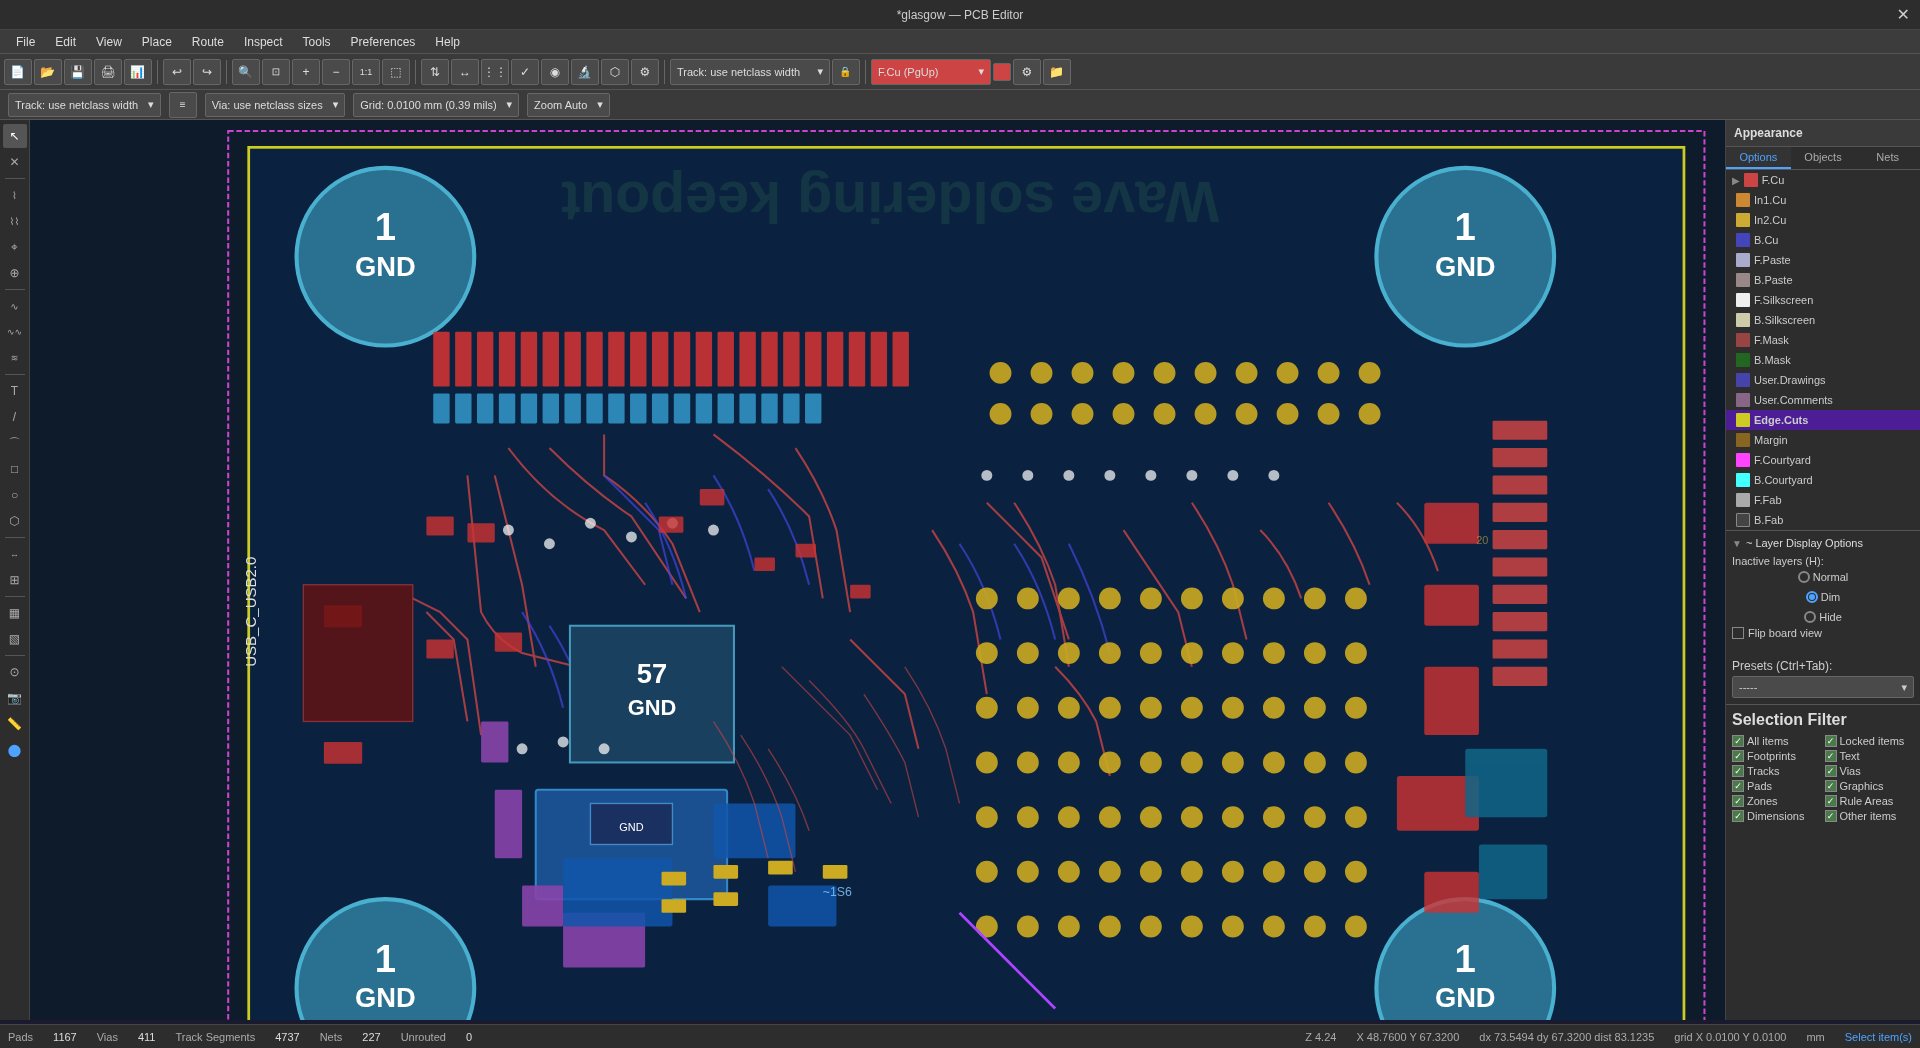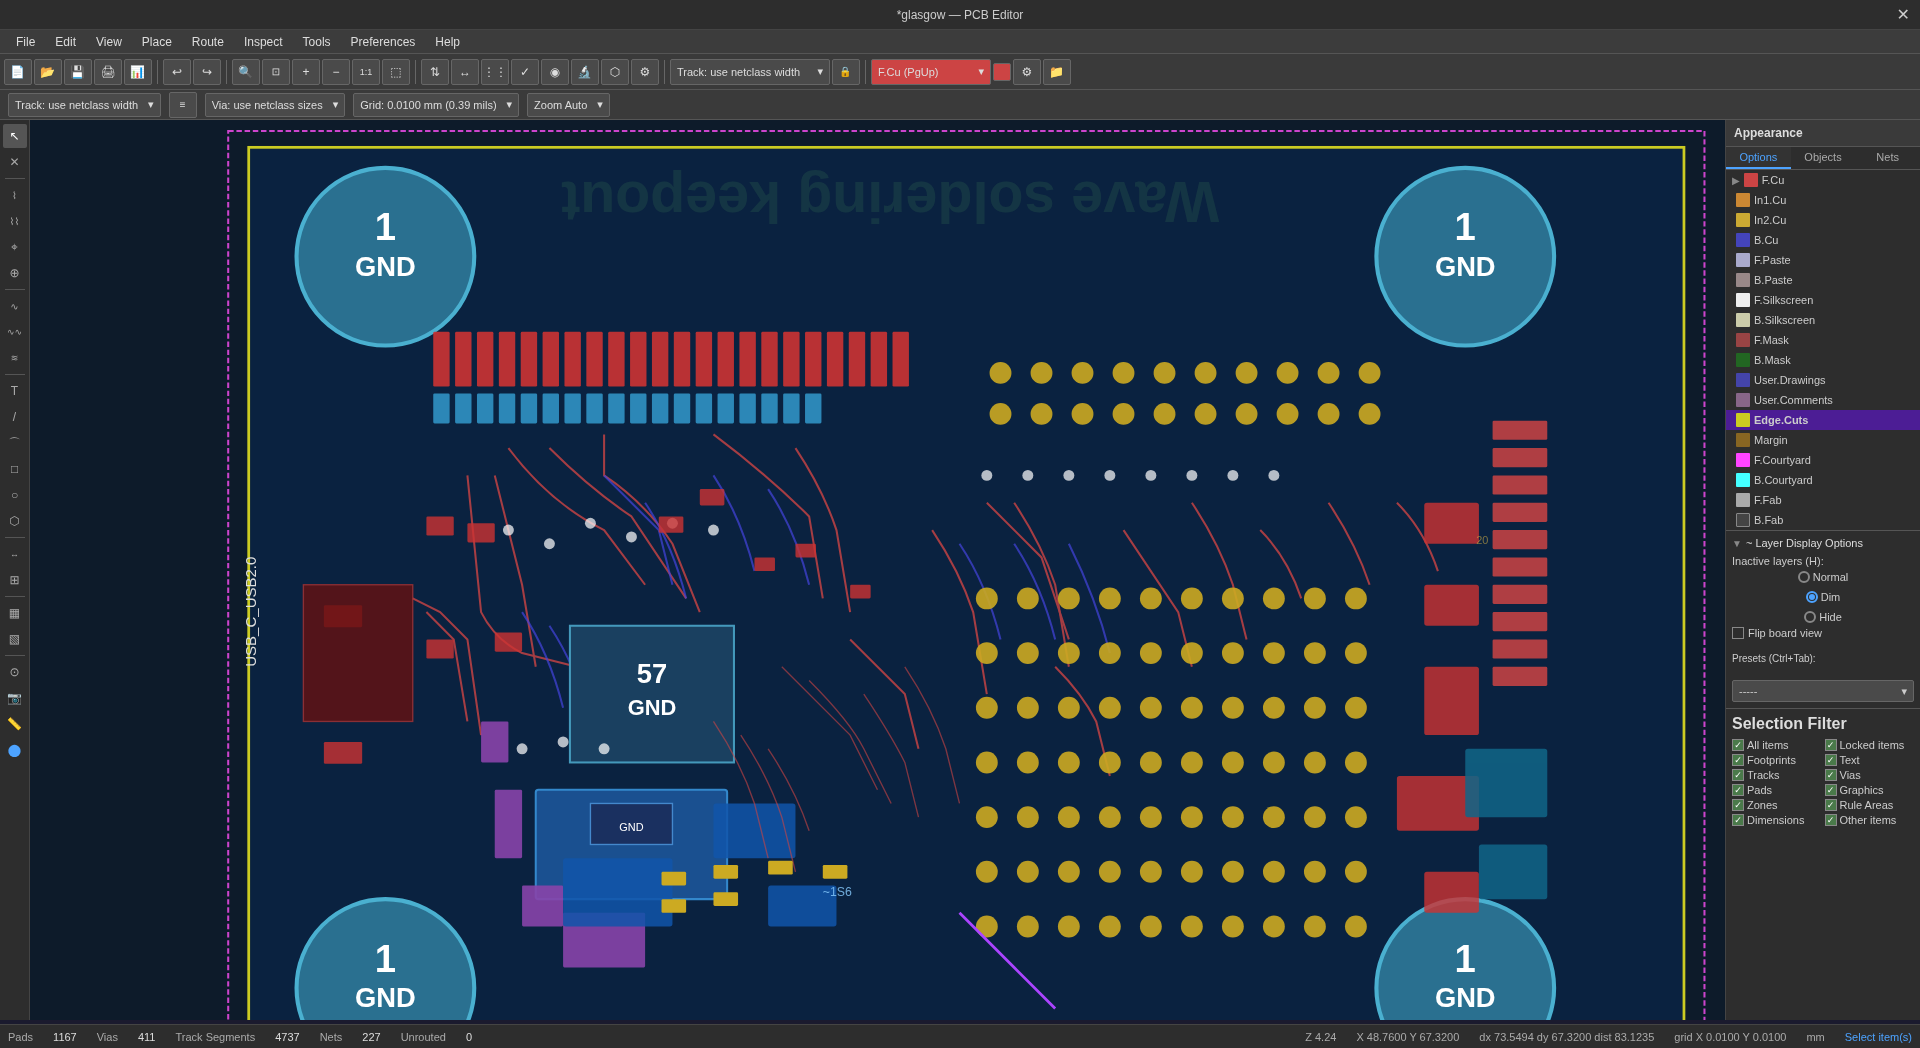--- a/index.html
+++ b/index.html
@@ -97,23 +97,23 @@
     .section-header {
       display: flex; align-items: center; gap: 4px; color: #ddd; font-size: 11px; margin-bottom: 6px; cursor: pointer;
     }
     .section-header .arrow { font-size: 10px; color: #888; }
     .options-label { font-size: 11px; color: #ccc; margin-bottom: 4px; }
     .radio-group { display: flex; gap: 8px; align-items: center; margin-bottom: 4px; flex-direction: column; }
     .radio-option { display: flex; align-items: center; gap: 3px; font-size: 11px; color: #ccc; cursor: pointer; }
     .radio-dot { width: 12px; height: 12px; border-radius: 50%; border: 2px solid #888; display: flex; align-items: center; justify-content: center; }
     .radio-dot.selected { border-color: #4da3ff; }
     .radio-dot.selected::after { content: ''; width: 6px; height: 6px; border-radius: 50%; background: #4da3ff; }
-    .checkbox-row { display: flex; align-items: center; gap: 4px; font-size: 11px; color: #ccc; margin-bottom: 14px; cursor: pointer; }
+    .checkbox-row { display: flex; align-items: center; gap: 4px; font-size: 11px; color: #ccc; margin-bottom: 20px; cursor: pointer; }
     .checkbox-box { width: 12px; height: 12px; border: 1px solid #888; background: transparent; display: flex; align-items: center; justify-content: center; }
-    .presets-label { font-size: 10px; color: #ccc; margin-bottom: 16px; }
+    .presets-label { font-size: 12px; color: #ccc; margin-bottom: 3px; }
     .presets-dropdown {
       width: 100%; height: 22px; background: #4a4a4a; border: 1px solid #666; border-radius: 2px;
       display: flex; align-items: center; padding: 0 6px; font-size: 11px; color: #ccc; cursor: pointer;
     }
 
     
     #selection-filter { border-top: 1px solid #555; padding: 6px; }
     .filter-title { font-size: 16px; color: #ddd; font-weight: bold; margin-bottom: 6px; }
     .filter-grid { display: grid; grid-template-columns: 1fr 1fr; gap: 3px; }
     .filter-item { display: flex; align-items: center; gap: 3px; font-size: 11px; color: #ccc; cursor: pointer; }

